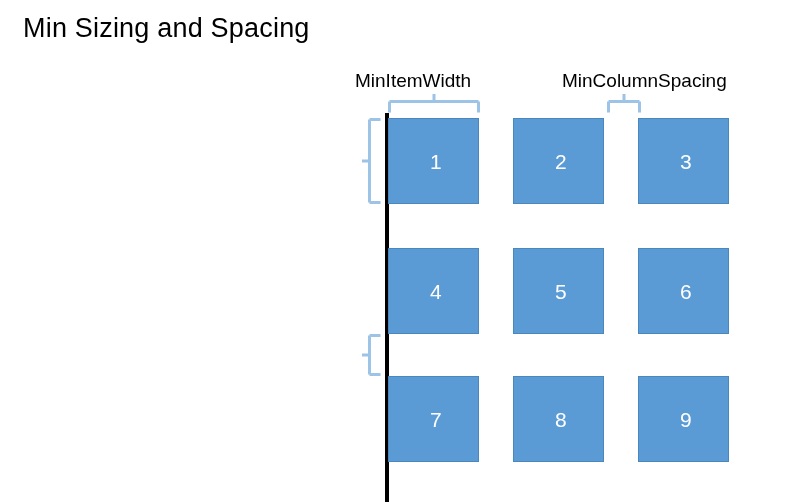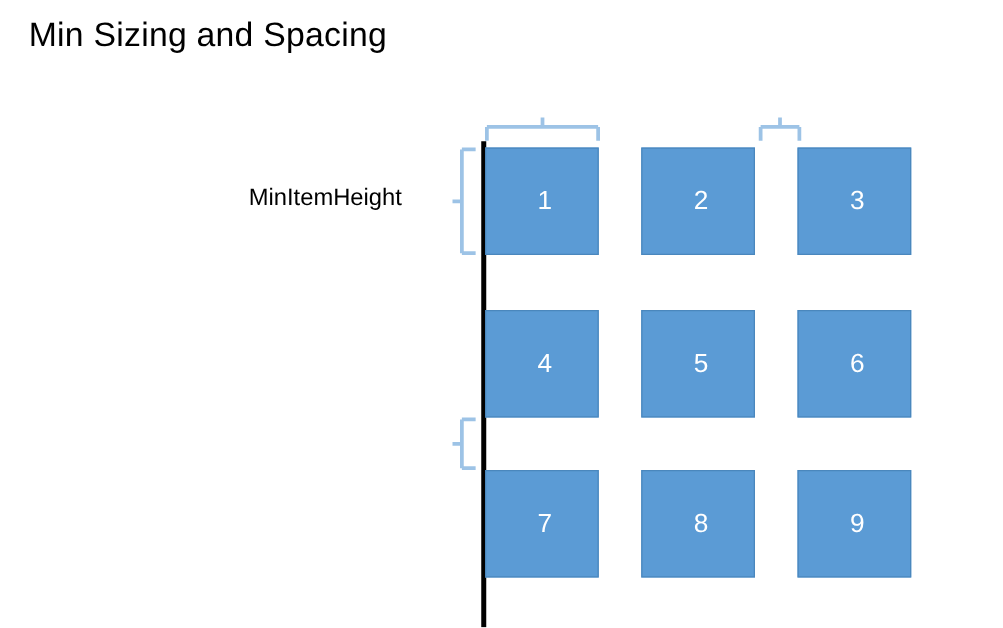--- a/index.html
+++ b/index.html
@@ -100,21 +100,22 @@
 </head>
 <body>
 
 <div id="slide">
 
   <div id="slide-title">Min Sizing and Spacing</div>
 
   <div class="rail" id="left-rail"></div>
   <div class="rail" id="right-rail"></div>
 
-  <div class="annotation-label" id="label-min-item-height">MinItemHeight</div>
+  <div class="annotation-label" id="label-min-item-width">MinItemWidth</div>
+  <div class="annotation-label" id="label-min-column-spacing">MinColumnSpacing</div>
 
   <div class="bracket" id="bracket-min-item-width">
     <svg width="92" height="16" viewBox="0 0 92 16">
       <path d="M1.5 3.5 L1.5 14.5 M1.5 3.5 L90.5 3.5 M90.5 3.5 L90.5 14.5 M46 3.5 L46 -4" stroke="#9DC3E6" stroke-width="3" fill="none" stroke-linecap="butt"></path>
     </svg>
   </div>
 
   <div class="bracket" id="bracket-min-column-spacing">
     <svg width="34" height="16" viewBox="0 0 34 16">
       <path d="M1.5 3.5 L1.5 14.5 M1.5 3.5 L32.5 3.5 M32.5 3.5 L32.5 14.5 M17 3.5 L17 -4" stroke="#9DC3E6" stroke-width="3" fill="none" stroke-linecap="butt"></path>

